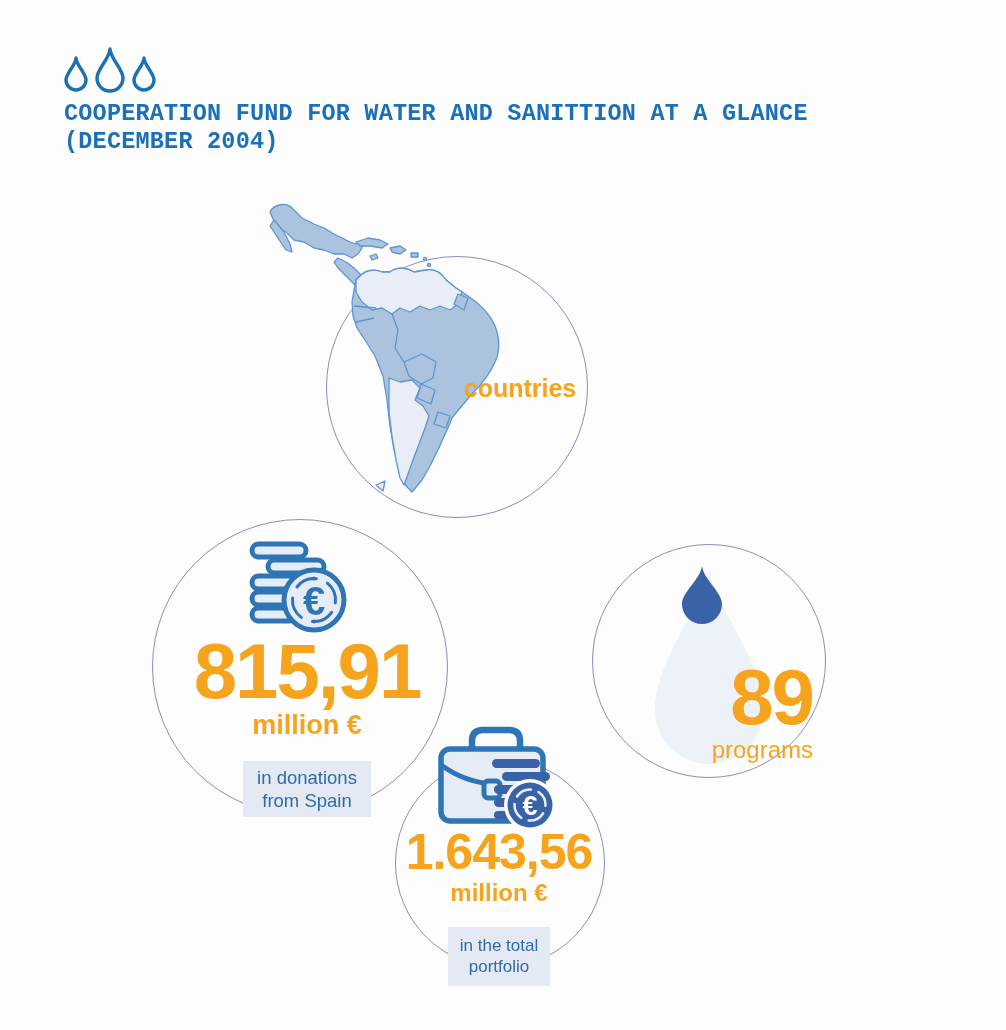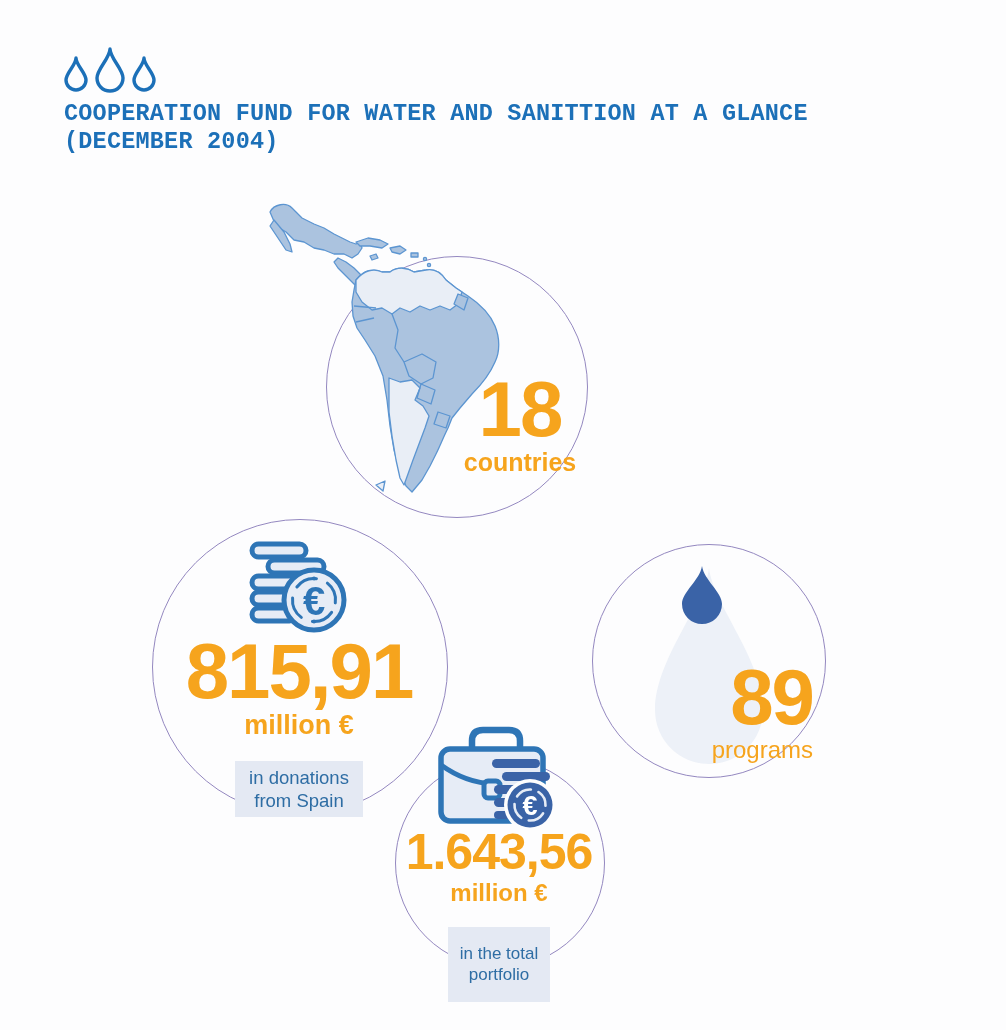--- a/index.html
+++ b/index.html
@@ -18,23 +18,23 @@
   
   .stat{display:flex;flex-direction:column;align-items:center;text-align:center;}
   .num-xl{font-size:78px;line-height:.95;font-weight:bold;color:#F6A41D;letter-spacing:-2px;}
   .num-lg{font-size:50px;line-height:1;font-weight:bold;color:#F6A41D;letter-spacing:-1px;}
   .unit-lg{font-size:27px;font-weight:bold;color:#F6A41D;margin-top:2px;}
   .unit-md{font-size:24px;font-weight:bold;color:#F6A41D;margin-top:2px;}
   .lbl-lg{font-size:25px;font-weight:bold;color:#F6A41D;margin-top:2px;}
   .lbl-md{font-size:24px;font-weight:normal;color:#F6A41D;margin-top:2px;}
   .caption{background:#E4E9F3;color:#2E6DA4;font-size:18.5px;line-height:1.25;
            padding:5px 14px;margin-top:20px;}
-  .caption.small{font-size:17px;padding:16px 12px;}
+  .caption.small{font-size:17px;padding:8px 12px;}
   #stat-countries{left:448px;top:372px;width:144px;}
-  #stat-donations{left:149px;top:634px;width:300px;}
+  #stat-donations{left:157px;top:634px;width:300px;}
   #stat-programs{left:597px;top:660px;width:216px;align-items:flex-end;}
   #stat-portfolio{left:389px;top:827px;width:220px;justify-content:flex-end;}
   svg{display:block;}
 </style>
 </head>
 <body>
 
 <svg class="abs" style="left:64px;top:46px;" width="92" height="50" viewBox="0 0 92 50">
   <g fill="none" stroke="#1C70B8" stroke-width="3.4" stroke-linejoin="round">
     <path d="M12,12 C12,19 22,27 22,34 A10,10 0 1,1 2,34 C2,27 12,19 12,12 Z"></path>
@@ -83,21 +83,20 @@
       <path d="M94,120 L112,116"></path>
       <path d="M130,112 L136,128 L133,146 L142,160"></path>
       <path d="M142,160 L160,152 L174,160 L171,176 L159,182 L147,174 Z"></path>
       <path d="M159,182 L173,188 L169,202 L155,196 Z"></path>
       <path d="M176,210 L188,214 L184,226 L172,222 Z"></path>
     </g>
   </g>
 </svg>
 
 <div class="abs stat" id="stat-countries">
-  <div class="num-xl">18</div>
   <div class="lbl-lg">countries</div>
 </div>
 
 <svg class="abs" style="left:248px;top:540px;" width="100" height="96" viewBox="0 0 100 96">
   <g stroke="#2E75B6" stroke-width="5" fill="#E6ECF6" stroke-linejoin="round">
     <rect x="4" y="4" width="54" height="13" rx="6.5"></rect>
     <rect x="20" y="20" width="56" height="13" rx="6.5"></rect>
     <rect x="4" y="36" width="44" height="13" rx="6.5"></rect>
     <rect x="4" y="52" width="44" height="13" rx="6.5"></rect>
     <rect x="4" y="68" width="44" height="13" rx="6.5"></rect>

